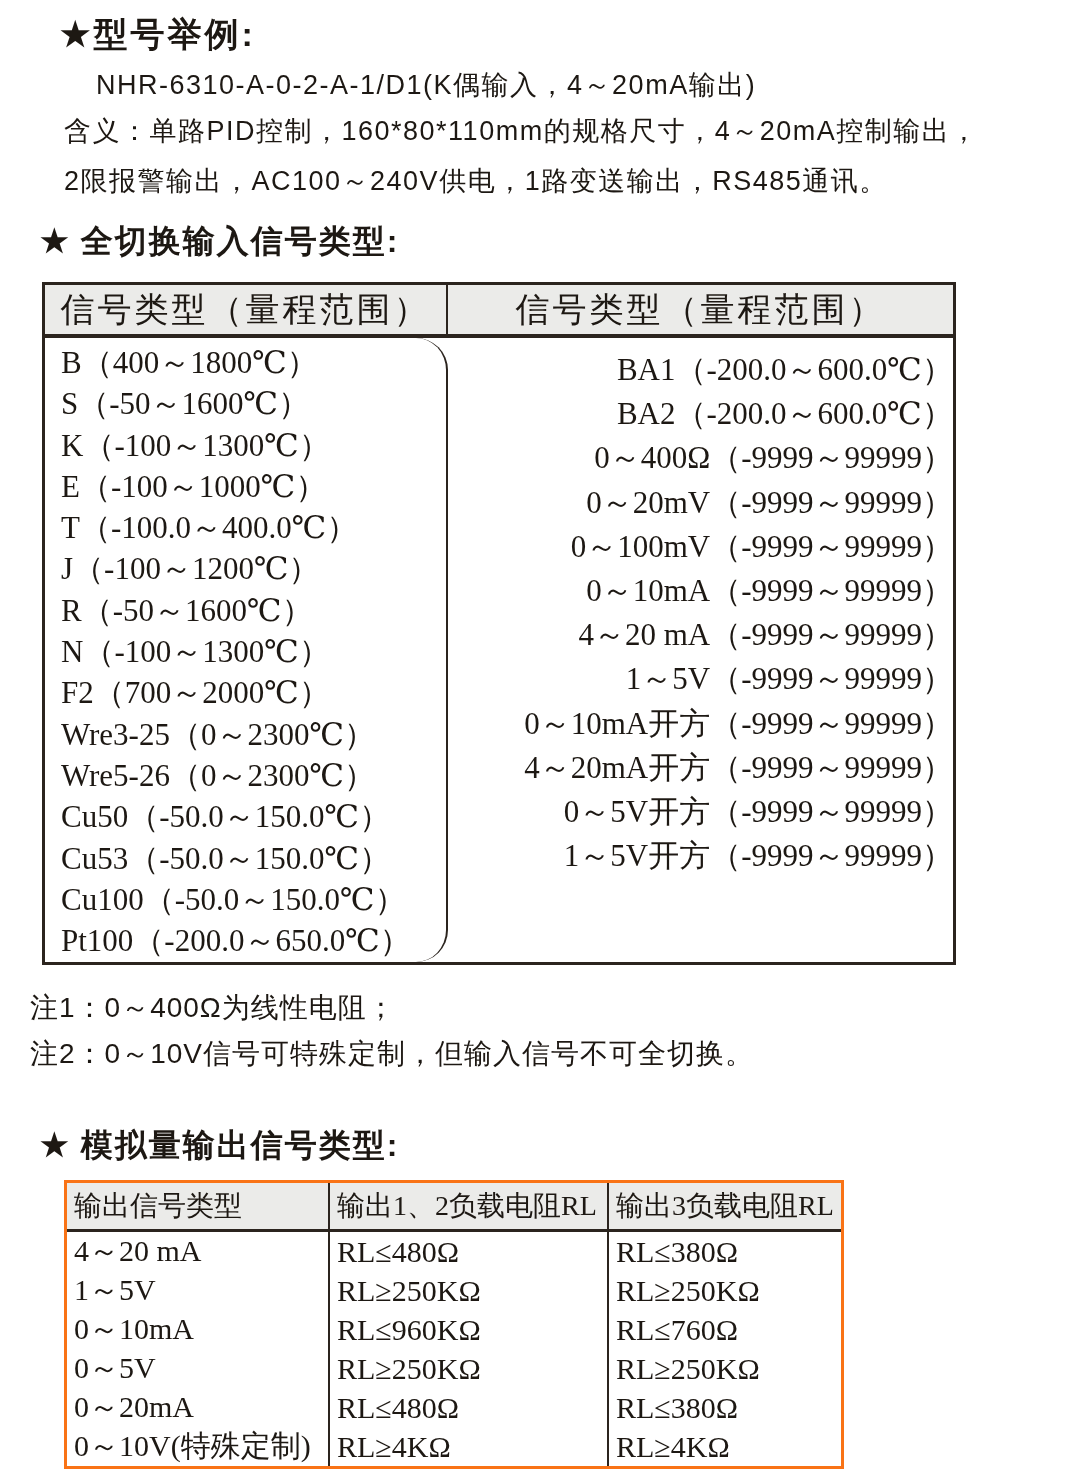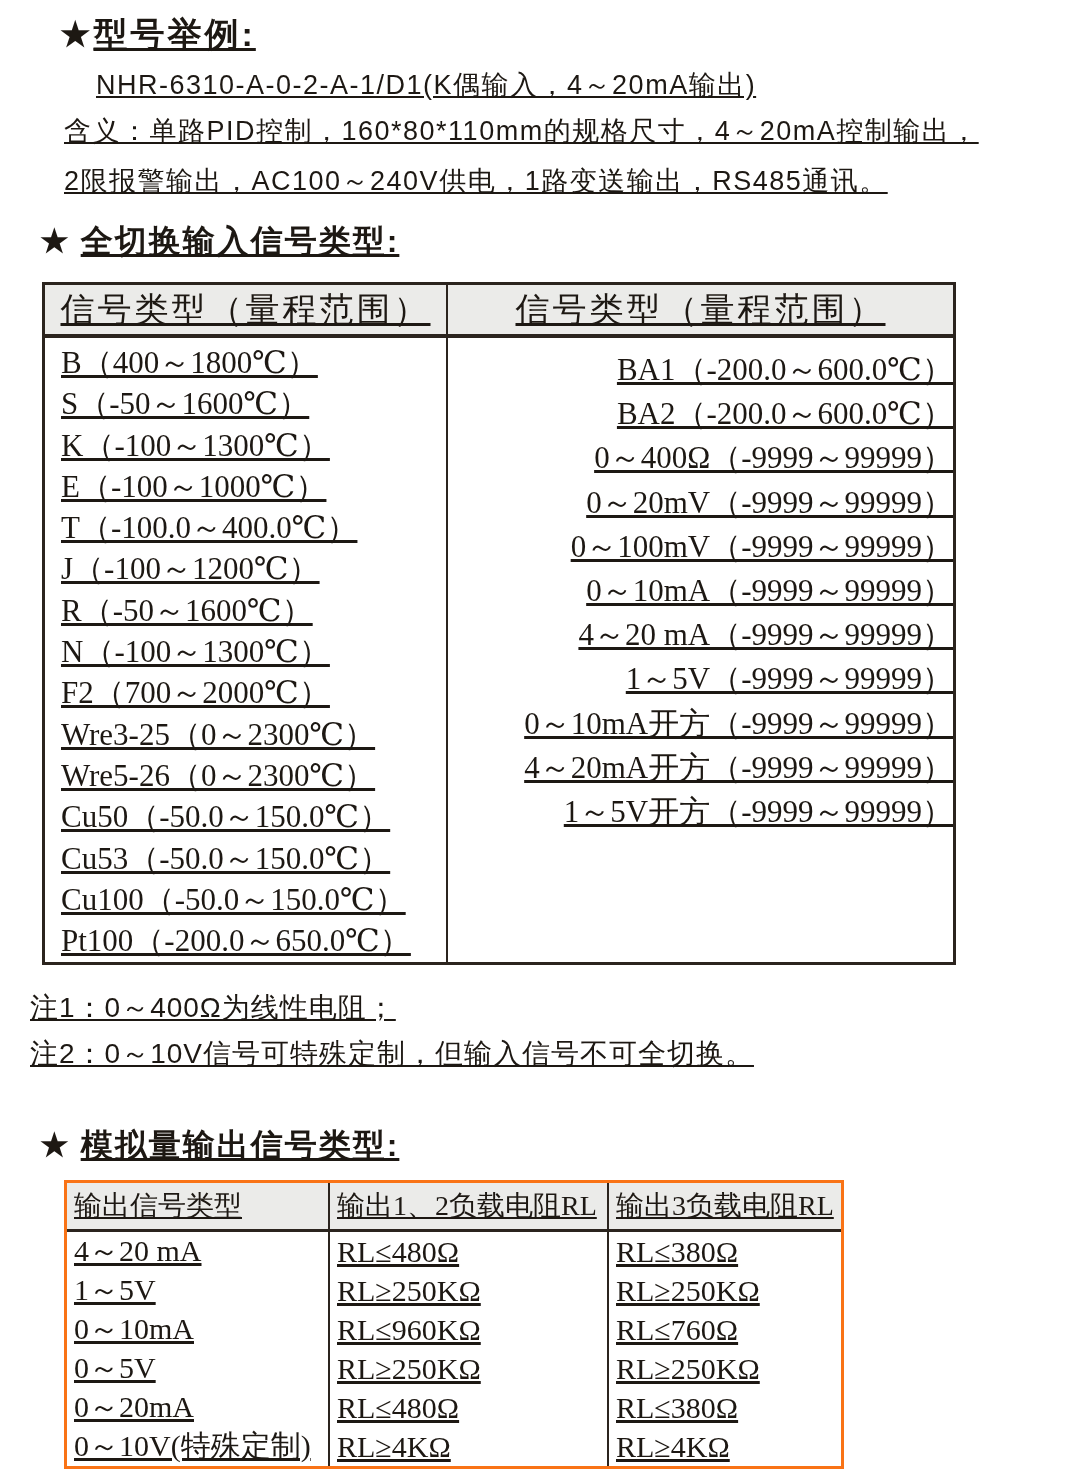--- a/index.html
+++ b/index.html
@@ -5,21 +5,21 @@
   * { box-sizing: border-box; }
   html, body { margin: 0; padding: 0; }
   body {
     width: 1080px;
     height: 1469px;
     background: #ffffff;
     color: #1d1813;
     font-family: "Liberation Sans", sans-serif;
     overflow: hidden;
   }
-  .page { width: 1080px; height: 1469px; padding-top: 12px; text-decoration: underline; }
+  .page { width: 1080px; height: 1469px; padding-top: 12px; }
   h1, h2, p, div { margin: 0; }
 
   .star { display: inline-block; }
   .star.gap { margin-right: 10px; }
 
   .model-title {
     margin-left: 60px;
     font-size: 34px;
     font-weight: bold;
     line-height: 44px;
@@ -62,21 +62,21 @@
     background: #ebebe9;
     border-bottom: 4px solid #2b241e;
     align-items: center;
     font-size: 34px;
     letter-spacing: 3px;
   }
   .sig-hcell { text-align: center; }
   .sig-hcell.left { width: 403px; border-right: 2px solid #2b241e; height: 100%; display: flex; align-items: center; justify-content: center; }
   .sig-hcell.right { flex: 1; height: 100%; display: flex; align-items: center; justify-content: center; }
   .sig-body { display: flex; height: 624px; font-size: 31px; }
-  .sig-col { padding: 4px 0 8px 16px; }
+  .sig-col { padding: 4px 0 8px 16px; border-radius: 32px; }
   .sig-col.left { width: 403px; border-right: 2px solid #2b241e; }
   .sig-col.right { flex: 1; padding-top: 10px; padding-left: 20px; }
   .sig-col.left .sig-row { height: 41.3px; line-height: 41.3px; white-space: nowrap; }
   .sig-col.right .sig-row { height: 44.2px; line-height: 44.2px; white-space: nowrap; text-align: right; }
 
   .note {
     margin-left: 30px;
     font-size: 28px;
     line-height: 36px;
     letter-spacing: 1px;
@@ -155,20 +155,21 @@
         <div class="sig-row">BA1（-200.0～600.0℃）</div>
         <div class="sig-row">BA2（-200.0～600.0℃）</div>
         <div class="sig-row">0～400Ω（-9999～99999）</div>
         <div class="sig-row">0～20mV（-9999～99999）</div>
         <div class="sig-row">0～100mV（-9999～99999）</div>
         <div class="sig-row">0～10mA（-9999～99999）</div>
         <div class="sig-row">4～20 mA（-9999～99999）</div>
         <div class="sig-row">1～5V（-9999～99999）</div>
         <div class="sig-row">0～10mA开方（-9999～99999）</div>
         <div class="sig-row">4～20mA开方（-9999～99999）</div>
+        <div class="sig-row">0～5V开方（-9999～99999）</div>
         <div class="sig-row">1～5V开方（-9999～99999）</div>
       </div>
     </div>
   </div>
 
   <p class="note note-1">注1：0～400Ω为线性电阻；</p>
   <p class="note note-2">注2：0～10V信号可特殊定制，但输入信号不可全切换。</p>
 
   <h2 class="section-title output-title"><span class="star gap">★</span><span>模拟量输出信号类型:</span></h2>
 

